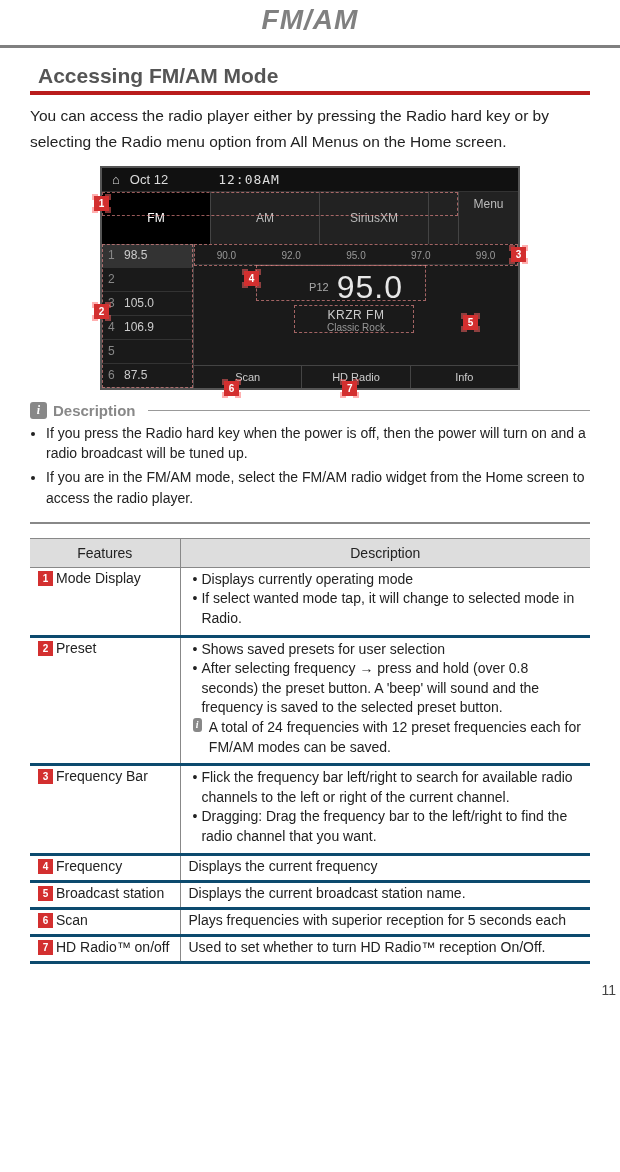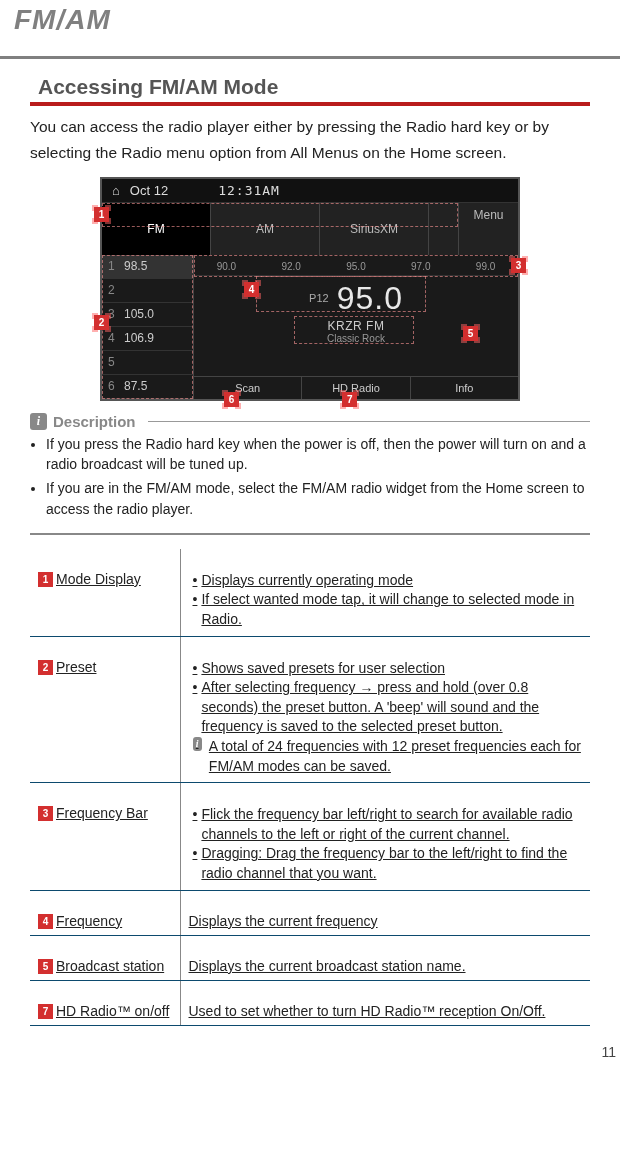--- a/index.html
+++ b/index.html
@@ -4,22 +4,22 @@
 <style>
   * { box-sizing: border-box; margin: 0; padding: 0; }
   body {
     width: 620px;
     font-family: Arial, Helvetica, sans-serif;
     color: #222;
     background: #fff;
   }
   .page-header {
     display: flex;
-    justify-content: flex-start;
-    padding: 4px 14px 20px 14px;
+    justify-content: center;
+    padding: 4px 14px 9px 14px;
     border-bottom: 3px solid #808080;
   }
   .page-header-title {
     font-family: "Arial Narrow", Arial, sans-serif;
     font-weight: bold;
     font-size: 28px;
     letter-spacing: 1px;
     color: #808080;
     font-style: italic;
   }
@@ -181,24 +181,23 @@
   }
   table.features th {
     background: #ddd;
     font-weight: normal;
     padding: 6px 8px;
     border-top: 1px solid #888;
     border-bottom: 1px solid #888;
   }
   table.features th.fcol { width: 150px; border-right: 1px solid #888; }
   table.features td {
-    border-bottom: 1px solid #0c4a6e;
-    padding: 22px 8px 6px 8px;
+    border-bottom: 3px solid #0c4a6e;
+    padding: 2px 8px 6px 8px;
     vertical-align: top;
-    text-decoration: underline;
   }
   table.features td.fcol { border-right: 1px solid #888; width: 150px; }
   .num-badge {
     display: inline-flex;
     width: 15px;
     height: 15px;
     background: #d32f2f;
     color: #fff;
     font-size: 10px;
     font-weight: bold;
@@ -235,21 +234,21 @@
 </div>
 
 <div class="content">
   <div class="section-title">Accessing FM/AM Mode</div>
   <div class="intro">You can access the radio player either by pressing the Radio hard key or by selecting the Radio menu option from All Menus on the Home screen.</div>
 
   <div class="screenshot-wrap">
     <div class="ss-top">
       <span class="home">⌂</span>
       <span>Oct 12</span>
-      <span class="time">12:31AM</span>
+      <span class="time">12:08AM</span>
     </div>
     <div class="ss-modes">
       <div class="annot" style="left:-8px; top:4px;">1</div>
       <div class="dash-box" style="left:0; top:0; right:60px; height:24px;"></div>
       <div class="mode-btn selected">FM</div>
       <div class="mode-btn">AM</div>
       <div class="mode-btn">SiriusXM</div>
       <div class="menu-btn">Menu</div>
     </div>
     <div class="ss-body">
@@ -323,20 +322,24 @@
   </div>
   <ul class="info-list">
     <li>If you press the Radio hard key when the power is off, then the power will turn on and a radio broadcast will be tuned up.</li>
     <li>If you are in the FM/AM mode, select the FM/AM radio widget from the Home screen to access the radio player.</li>
   </ul>
 
   <div class="separator"></div>
 
   <table class="features">
     <tbody>
+        <tr>
+      <th class="fcol">Features</th>
+      <th>Description</th>
+    </tr>
 
     <tr>
       <td class="fcol">
         <span class="num-badge">1</span><span>Mode Display</span>
       </td>
       <td>
         <div class="desc-list">
           <div class="row">
                 <span class="dot">•</span>
                 <span>Displays currently operating mode</span>
@@ -396,20 +399,26 @@
       <td><span>Displays the current frequency</span></td>
     </tr>
 
     <tr>
       <td class="fcol">
         <span class="num-badge">5</span><span>Broadcast station</span>
       </td>
       <td><span>Displays the current broadcast station name.</span></td>
     </tr>
 
+    <tr>
+      <td class="fcol">
+        <span class="num-badge">6</span><span>Scan</span>
+      </td>
+      <td><span>Plays frequencies with superior reception for 5 seconds each</span></td>
+    </tr>
 
     <tr>
       <td class="fcol">
         <span class="num-badge">7</span><span>HD Radio™ on/off</span>
       </td>
       <td><span>Used to set whether to turn HD Radio™ reception On/Off.</span></td>
     </tr>
   </tbody>
     </table>
 </div>

